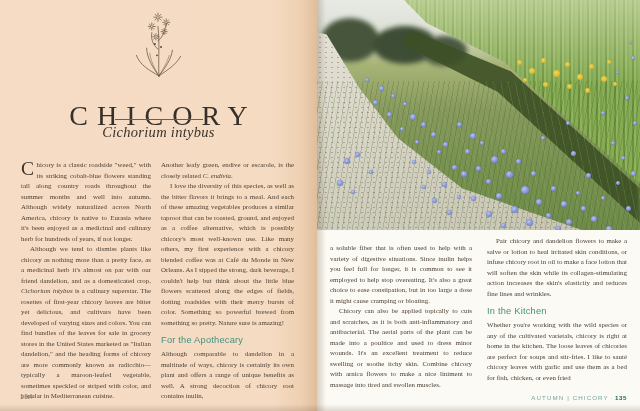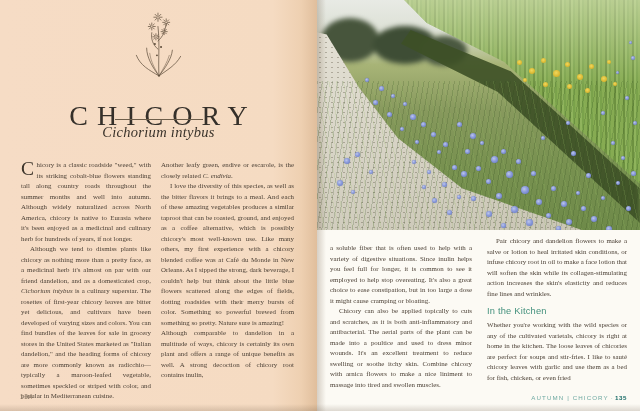--- a/index.html
+++ b/index.html
@@ -161,20 +161,21 @@
     <div class="lp-subtitle">Cichorium intybus</div>
 
     <div class="lp-col1 body-txt">
       <p><span class="dropcap">C</span><span>hicory is a classic roadside "weed," with its striking cobalt-blue flowers standing tall along country roads throughout the summer months and well into autumn. Although widely naturalized across North America, chicory is native to Eurasia where it's been enjoyed as a medicinal and culinary herb for hundreds of years, if not longer.</span></p>
       <p class="indent"><span>Although we tend to dismiss plants like chicory as nothing more than a pretty face, as a medicinal herb it's almost on par with our friend dandelion, and as a domesticated crop, </span><span class="species">Cichorium intybus</span><span> is a culinary superstar. The rosettes of first-year chicory leaves are bitter yet delicious, and cultivars have been developed of varying sizes and colors. You can find bundles of the leaves for sale in grocery stores in the United States marketed as "Italian dandelion," and the heading forms of chicory are more commonly known as radicchio—typically a maroon-leafed vegetable, sometimes speckled or striped with color, and popular in Mediterranean cuisine.</span></p>
     </div>
 
     <div class="lp-col2 body-txt">
       <p><span>Another leafy green, endive or escarole, is the closely related </span><span class="species">C. endivia</span><span>.</span></p>
       <p class="indent">I love the diversity of this species, as well as the bitter flavors it brings to a meal. And each of these amazing vegetables produces a similar taproot that can be roasted, ground, and enjoyed as a coffee alternative, which is possibly chicory's most well-known use. Like many others, my first experience with a chicory blended coffee was at Café du Monde in New Orleans. As I sipped the strong, dark beverage, I couldn't help but think about the little blue flowers scattered along the edges of fields, dotting roadsides with their merry bursts of color. Something so powerful brewed from something so pretty. Nature sure is amazing!</p>
+      <p class="sect-head">For the Apothecary</p>
       <p>Although comparable to dandelion in a multitude of ways, chicory is certainly its own plant and offers a range of unique benefits as well. A strong decoction of chicory root contains inulin,</p>
     </div>
 
     <div class="lp-pagenum">134</div>
   </div>
 
   <div class="right-page">
 
     <figure class="photo" style="margin:0" role="img" aria-label="Blue chicory flowers blooming on a grassy bank beside a gravel road, with a tall green cornfield and a patch of yellow flowers behind">
       <div class="ph-trees">

